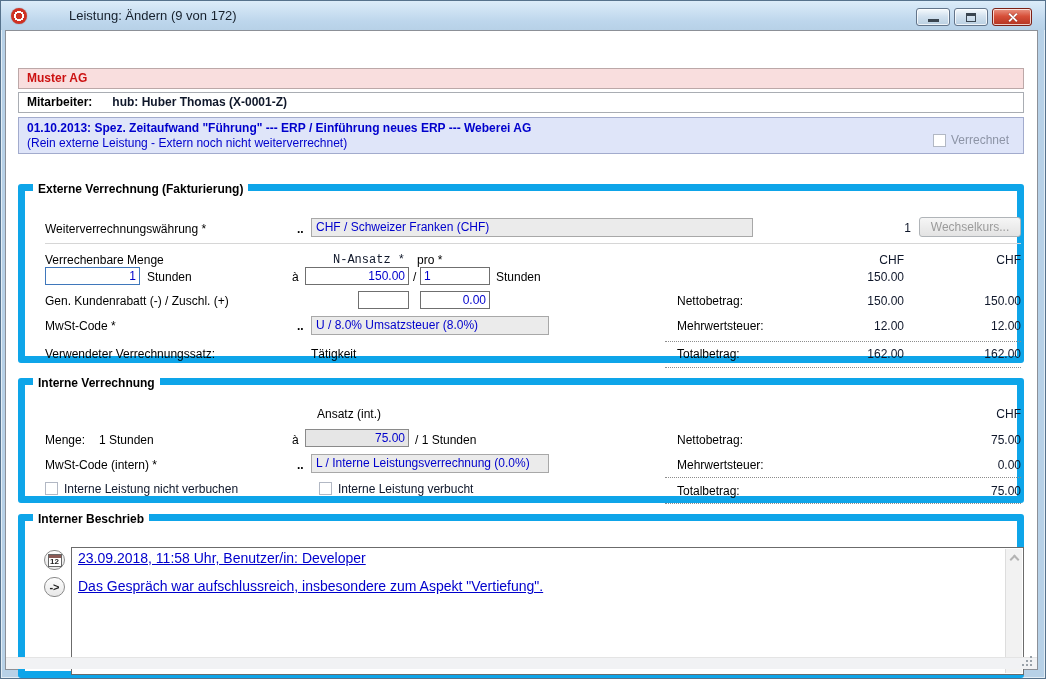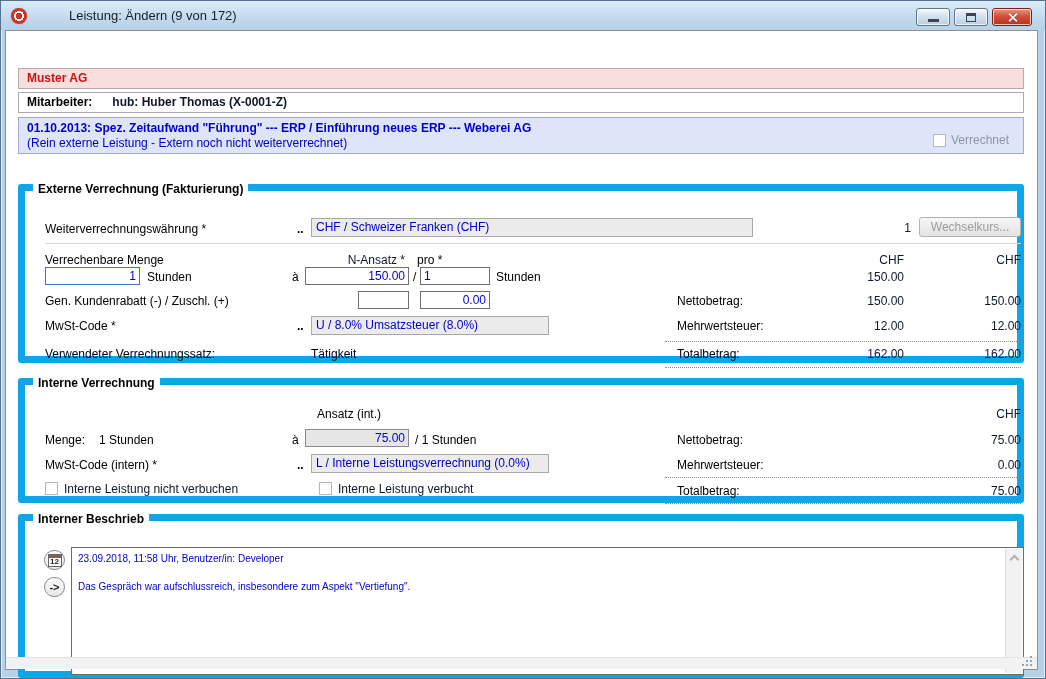--- a/index.html
+++ b/index.html
@@ -71,21 +71,21 @@
           border-radius:3px;color:#9b9b9b;font-size:12px;text-align:center;line-height:18px;cursor:default;}
 
   .mini-btn{position:absolute;width:21px;height:20px;border:1px solid #8a8a8a;border-radius:10px;
           background:linear-gradient(#fdfdfd,#e8e8e8);display:flex;align-items:center;justify-content:center;cursor:default;}
   .cal-icon{position:relative;width:14px;height:13px;border:1px solid #666;background:#fff;
           font-size:8px;font-weight:bold;color:#222;text-align:center;line-height:14px;}
   .cal-icon::before{content:"";position:absolute;top:0;left:0;right:0;height:3px;background:#8a5a55;}
   .arrow-text{font-size:11px;font-weight:bold;color:#222;}
 
   .ta{position:absolute;left:46px;top:26px;width:953px;height:128px;border:1px solid #6b6b6b;background:#fff;
-      padding:3px 24px 3px 6px;font-size:10px;color:#0000cc;line-height:15px;}
+      padding:3px 24px 3px 6px;font-size:14px;color:#0000cc;line-height:15px;text-decoration:underline;}
   .ta-line{white-space:nowrap;}
   .ta-gap{height:13px;}
   .sb{position:absolute;right:1px;top:1px;bottom:1px;width:17px;background:#f2f2f2;border-left:1px solid #dddddd;}
   .sb-arrow{position:absolute;left:0;right:0;height:17px;display:flex;align-items:center;justify-content:center;}
   .sb-up{top:0;}
   .sb-down{bottom:0;}
   .chev{width:7px;height:7px;border-top:2px solid #b3b3b3;border-right:2px solid #b3b3b3;}
   .chev.up{transform:rotate(-45deg);margin-top:4px;}
   .chev.down{transform:rotate(135deg);margin-bottom:4px;}
 
@@ -137,21 +137,21 @@
 
       <span class="lbl" style="left:20px;top:31px;">Weiterverrechnungswährung *</span>
       <span class="dots" style="left:272px;top:31px;">..</span>
       <span class="lookup" style="left:286px;top:27px;width:442px;">CHF / Schweizer Franken (CHF)</span>
       <span class="val" style="left:806px;top:30px;">1</span>
       <span class="btn-dis" style="left:894px;top:26px;width:102px;">Wechselkurs...</span>
 
       <span class="hline" style="left:20px;top:52px;width:976px;"></span>
 
       <span class="lbl" style="left:20px;top:62px;">Verrechenbare Menge</span>
-      <span class="val" style="left:300px;top:62px;">N-Ansatz *</span>
+      <span class="val" style="left:300px;top:62px;font-family:Liberation Mono, monospace;">N-Ansatz *</span>
       <span class="lbl" style="left:392px;top:62px;">pro *</span>
       <span class="val" style="left:799px;top:62px;">CHF</span>
       <span class="val" style="left:916px;top:62px;">CHF</span>
 
       <input class="inp right focus" style="left: 20px; top: 76px; width: 95px;" value="1">
       <span class="lbl" style="left:122px;top:79px;">Stunden</span>
       <span class="lbl" style="left:267px;top:79px;">à</span>
       <input class="inp right" style="left: 280px; top: 76px; width: 104px;" value="150.00">
       <span class="lbl" style="left:388px;top:79px;">/</span>
       <input class="inp" style="left: 395px; top: 76px; width: 70px;" value="1">

